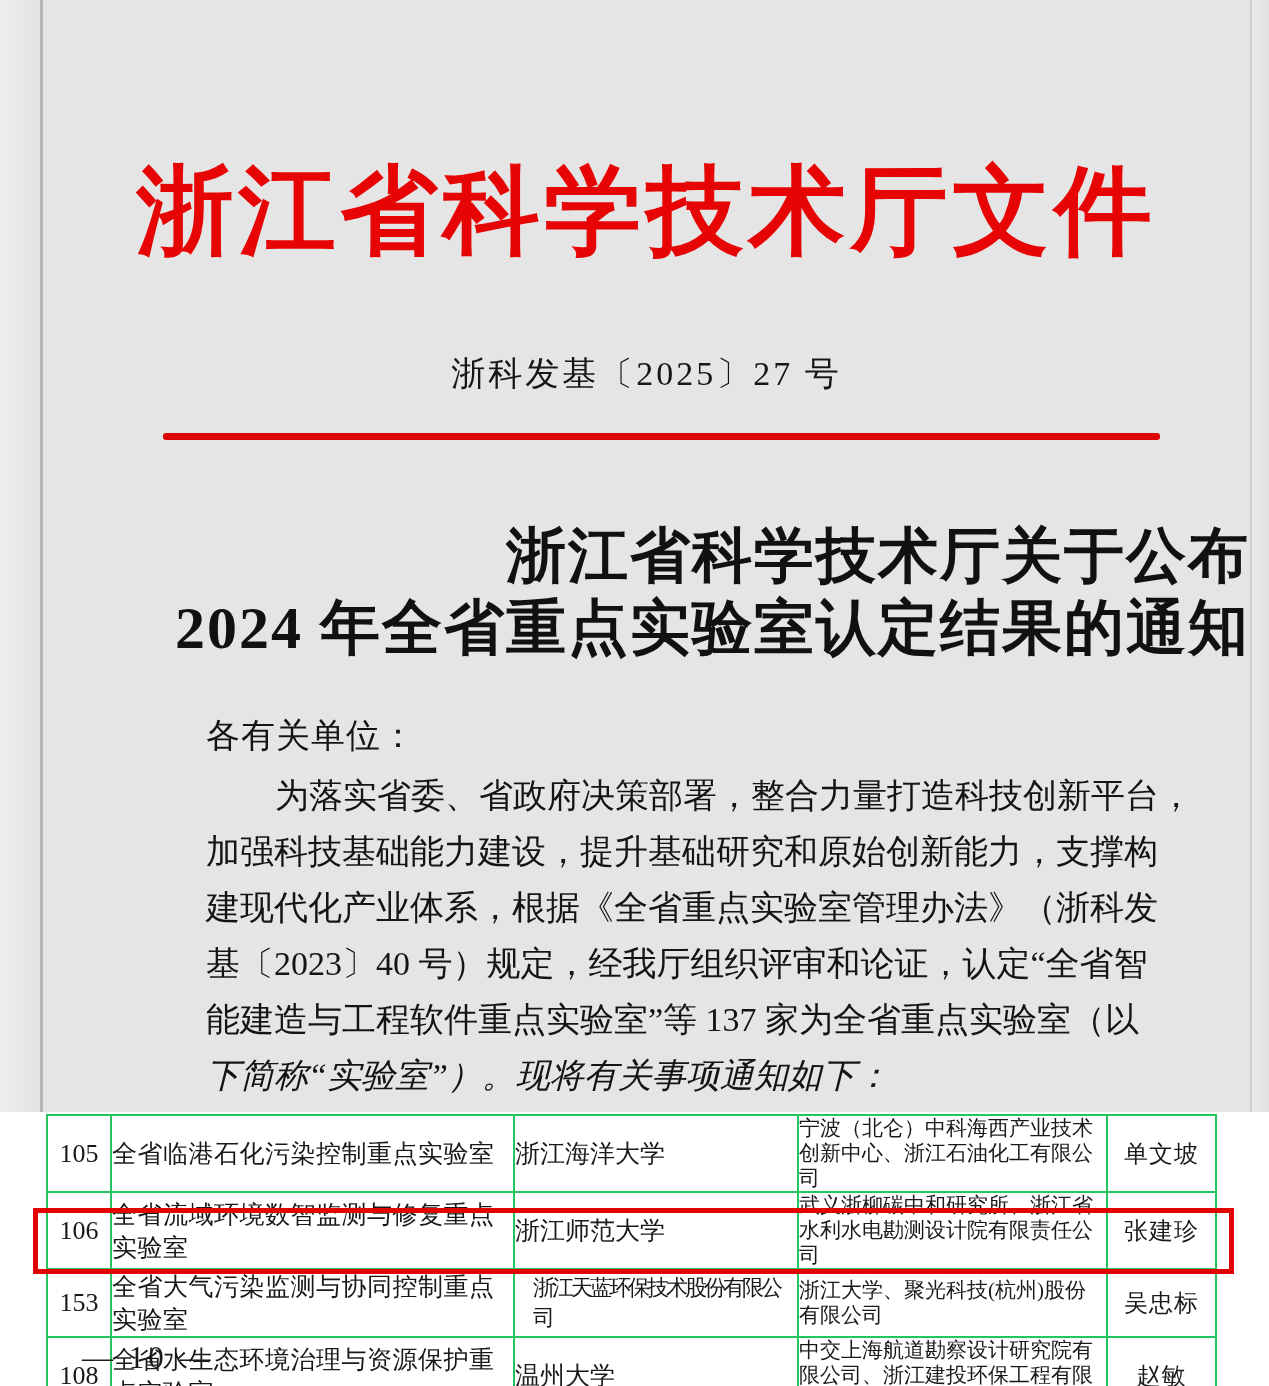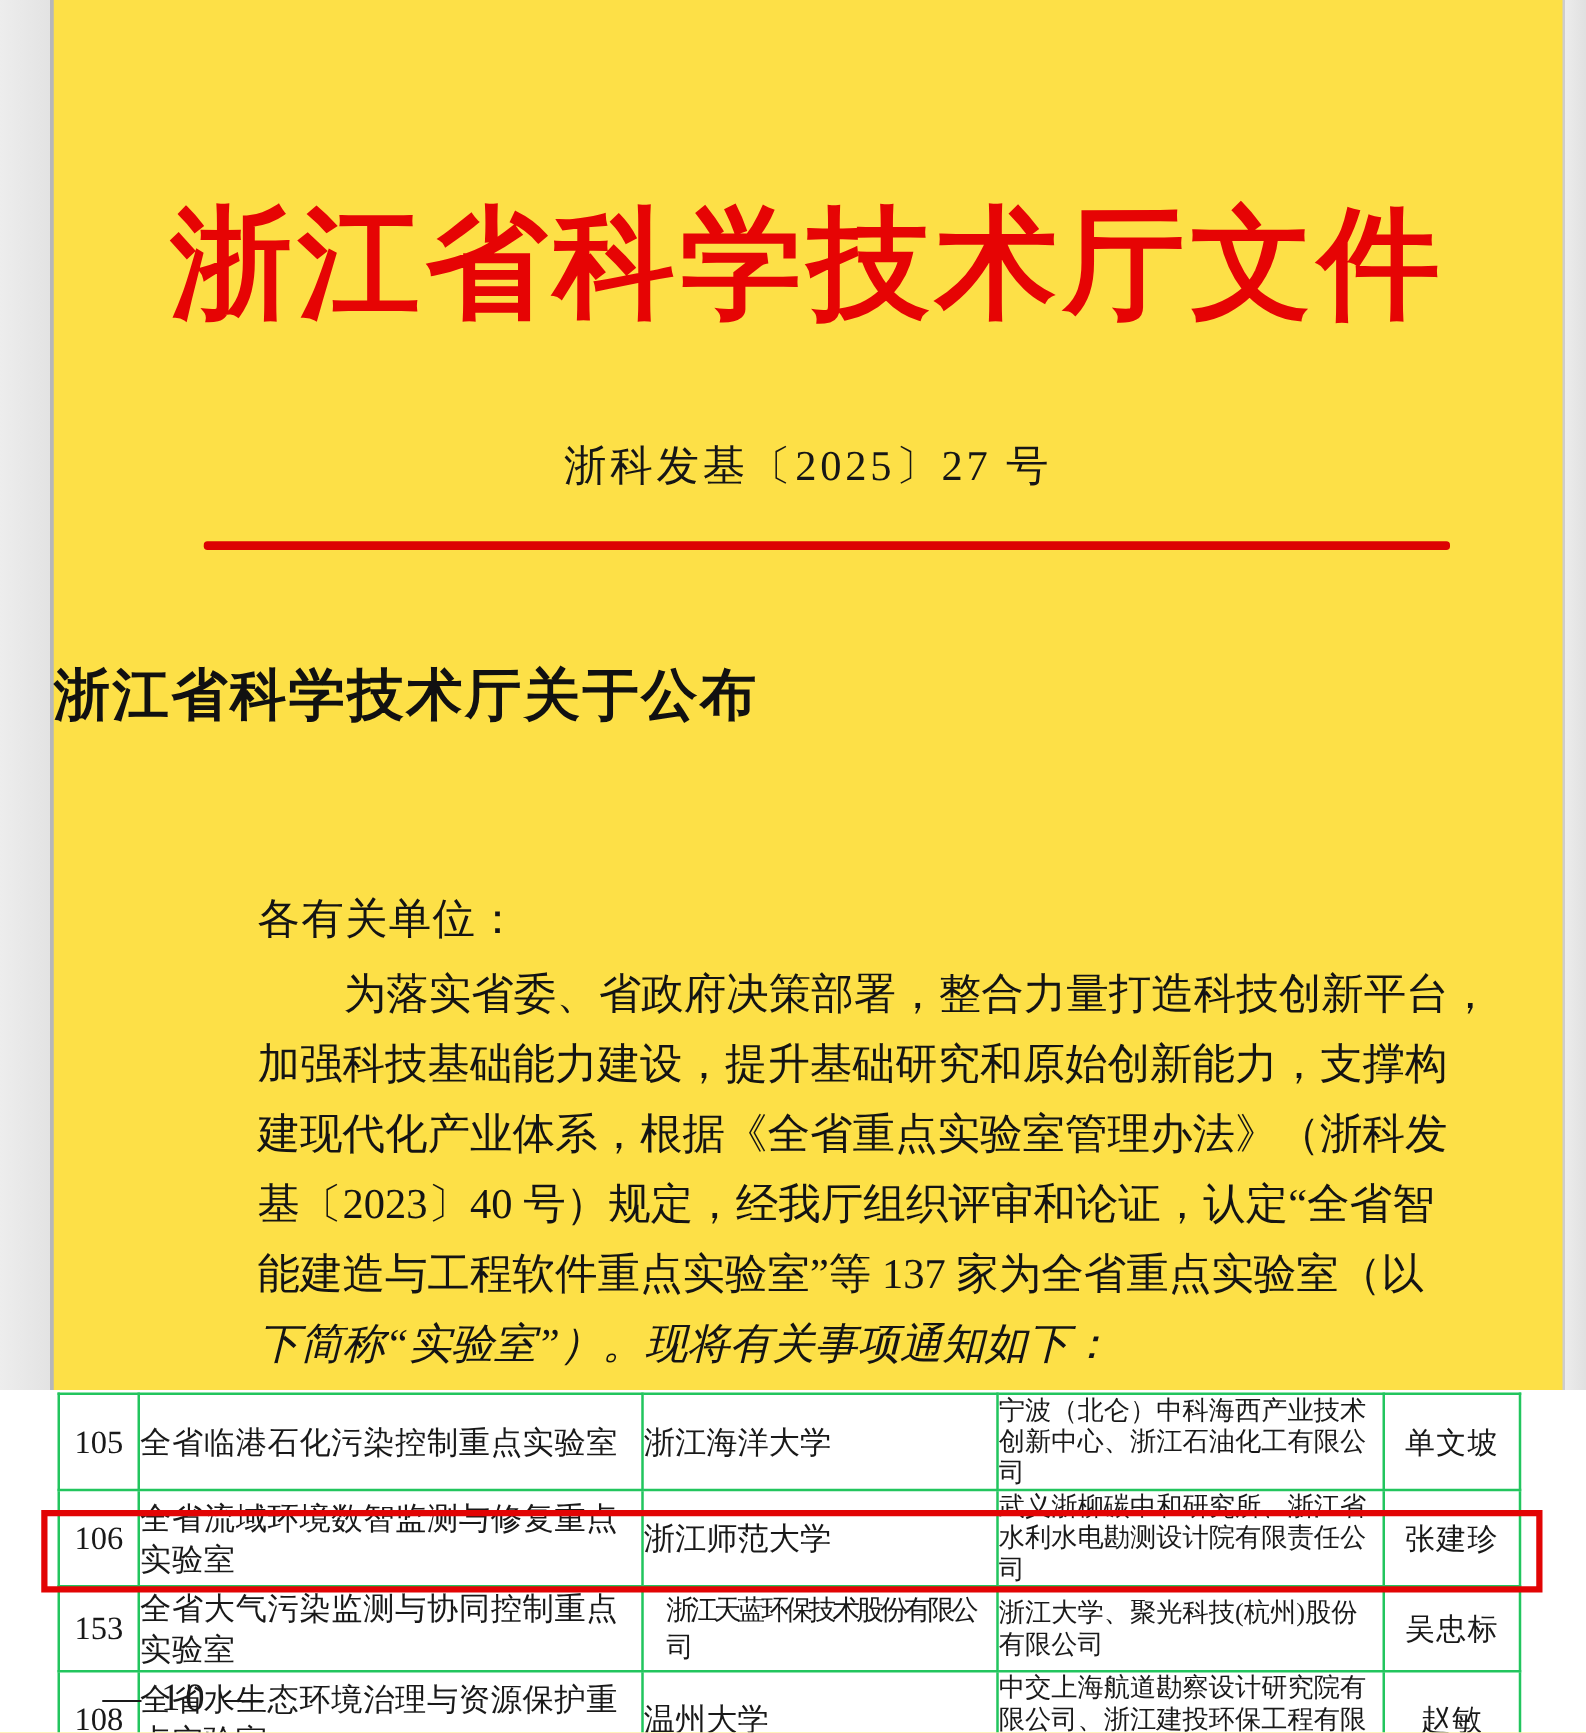--- a/index.html
+++ b/index.html
@@ -1,19 +1,19 @@
 <!DOCTYPE html>
 <html><head>
 <meta charset="utf-8">
 <style>
   html,body{margin:0;padding:0;background:#ffffff;}
   .stage{
     position:relative;
     width:1269px;height:1386px;
-    background:#fde047;
+    background:#e5e5e5;
     overflow:hidden;
     font-family:"Liberation Serif","DejaVu Serif",serif;
     color:#1c1c1c;
   }
   
   .rail{position:absolute;top:0;height:1113px;}
   .rail-left{
     left:0;width:40px;
     background:linear-gradient(to right,#ededed,#e3e3e3);
     border-right:3px solid #b7b7b7;
@@ -38,22 +38,22 @@
     font-size:34px;line-height:44px;letter-spacing:3px;
     color:#161616;
   }
   .red-rule{
     position:absolute;left:163px;top:433px;
     width:997px;height:7px;
     background:#dc0202;border-radius:3px;
   }
   .notice-title{
     position:absolute;left:43px;width:1207px;
-    text-align:left;
-    font-size:45px;font-weight:bold;line-height:56px;
+    text-align:right;
+    font-size:60px;font-weight:bold;line-height:56px;
     letter-spacing:2px;color:#111;
     white-space:nowrap;
   }
   .notice-title.line1{top:528px;}
   .notice-title.line2{top:600px;}
   .greeting{
     position:absolute;left:206px;top:714px;
     font-size:34px;line-height:44px;letter-spacing:1px;color:#141414;
   }
   .notice-body{
@@ -116,20 +116,21 @@
   <div class="rail rail-right"></div>
 
   <div class="agency-header">浙江省科学技术厅文件</div>
 
   <div class="doc-number">浙科发基〔2025〕27 号</div>
 
   <div class="red-rule"></div>
 
   <div class="notice-title line1">浙江省科学技术厅关于公布</div>
 
+  <div class="notice-title line2">2024 年全省重点实验室认定结果的通知</div>
 
   <div class="greeting">各有关单位：</div>
 
   <div class="notice-body">
       <div class="body-line indent">为落实省委、省政府决策部署，整合力量打造科技创新平台，</div>
       <div class="body-line">加强科技基础能力建设，提升基础研究和原始创新能力，支撑构</div>
       <div class="body-line">建现代化产业体系，根据《全省重点实验室管理办法》（浙科发</div>
       <div class="body-line">基〔2023〕40 号）规定，经我厅组织评审和论证，认定“全省智</div>
       <div class="body-line">能建造与工程软件重点实验室”等 137 家为全省重点实验室（以</div>
       <div class="body-line no-stretch">下简称“实验室”）。现将有关事项通知如下：</div>

